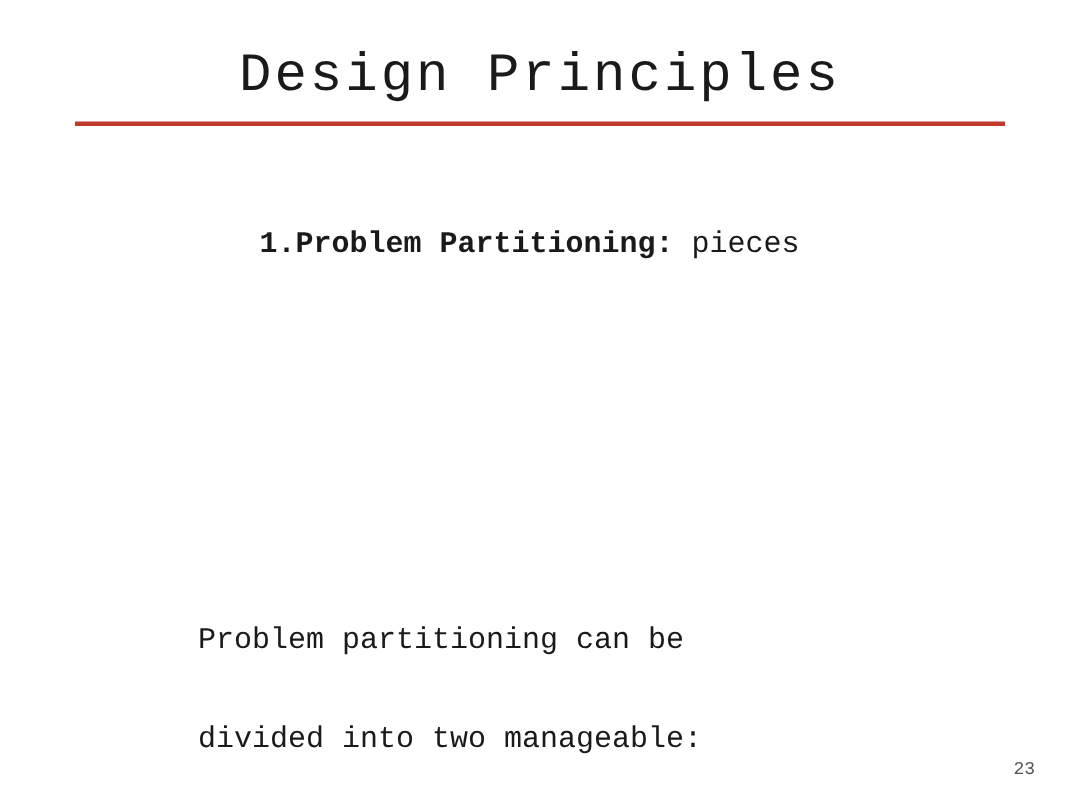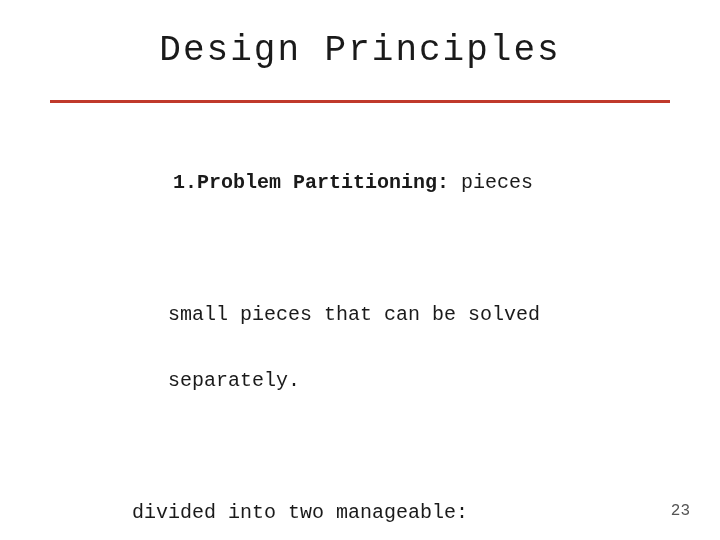--- a/index.html
+++ b/index.html
@@ -25,21 +25,20 @@
       position: relative;
       display: flex;
       flex-direction: column;
     }
 
     .title-section {
       display: flex;
       flex-direction: column;
       align-items: center;
       margin-bottom: 10px;
-      gap: 19px;
     }
 
     .slide-title {
       font-family: 'Courier New', Courier, monospace;
       font-size: 36px;
       font-weight: normal;
       color: #1a1a1a;
       letter-spacing: 2px;
       margin-bottom: 10px;
     }
@@ -67,41 +66,41 @@
     .bold-text {
       font-weight: bold;
       margin-left: 41px;
     }
 
     .page-number {
       position: absolute;
       bottom: 20px;
       right: 30px;
       font-family: 'Courier New', Courier, monospace;
-      font-size: 16px;
+      font-size: 12px;
       color: #555555;
     }
   </style>
 </head>
 <body>
 
 <div class="slide-container">
 
   <div class="title-section">
     <h1 class="slide-title">Design  Principles</h1>
     <div class="title-divider"></div>
   </div>
 
   <div class="content-section">
     <div class="content-text">
       <span class="bold-text">1.Problem Partitioning:</span><span> pieces</span><br>
       <br>
-      <span>   small pieces that can be solved</span><br>
-      <span>   separately.</span><br>
       <br>
+      <br>
+      <span>Problem partitioning can be</span><br>
       <span>divided into two manageable:</span><br>
       <br>
       
     </div>
   </div>
 
   <div class="page-number">23</div>
 
 </div>
 

